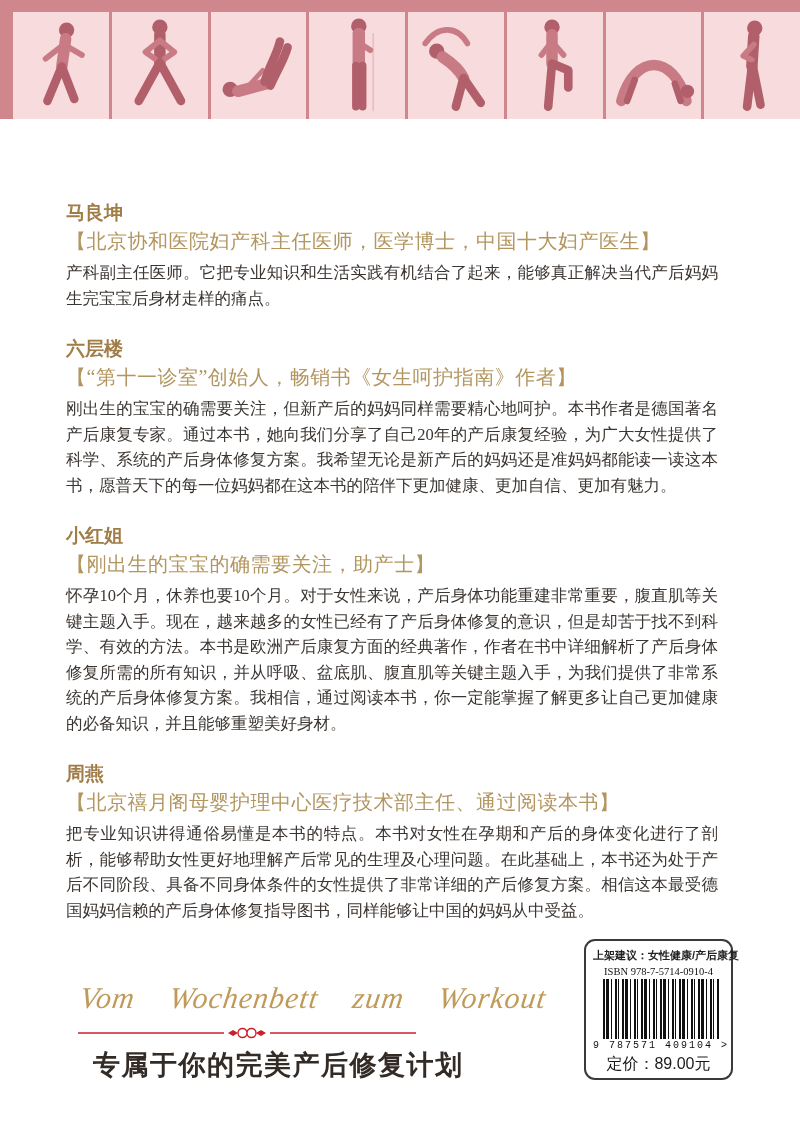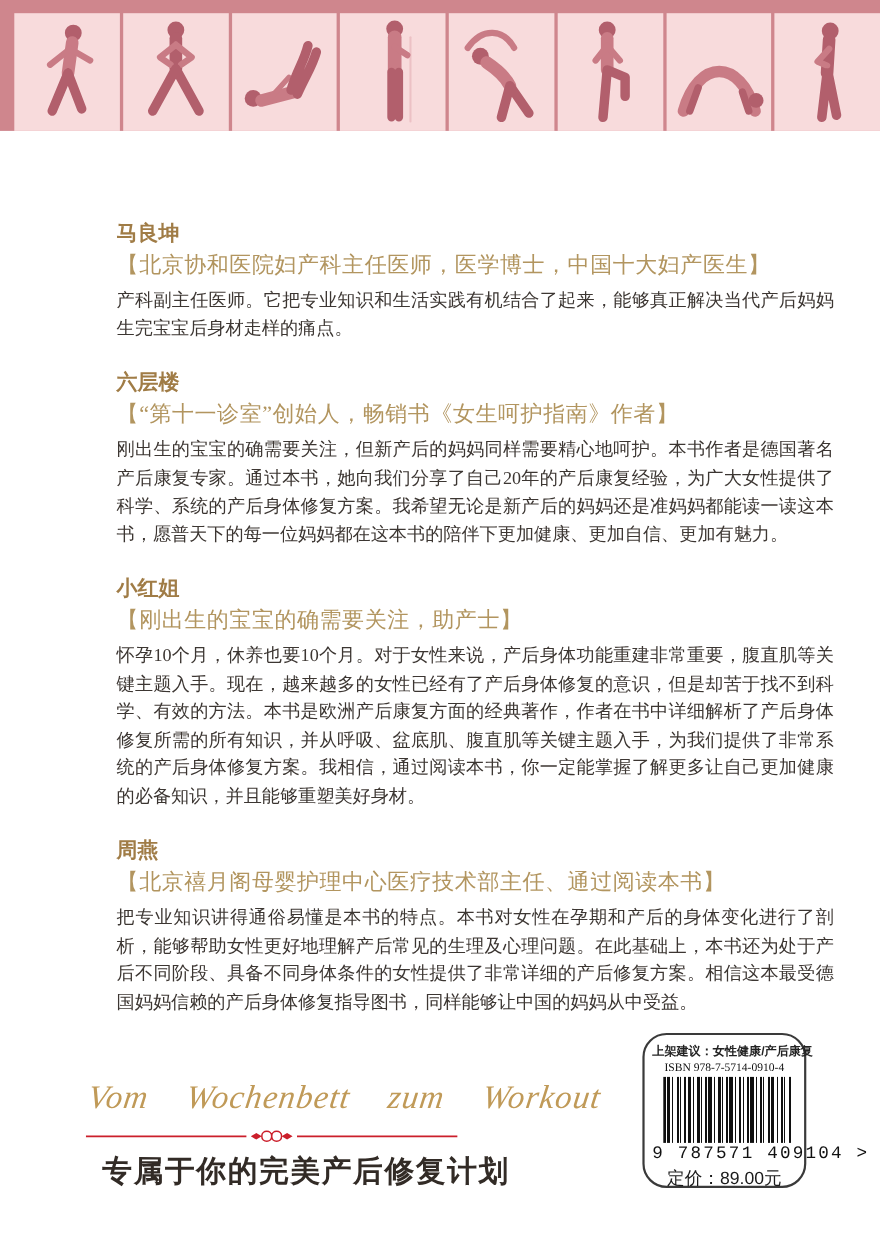--- a/index.html
+++ b/index.html
@@ -19,21 +19,21 @@
   .tile {
     flex:1; background:#f8dbdc; overflow:hidden; position:relative;
   }
   .tile svg { position:absolute; bottom:0; left:0; width:100%; height:100%; }
   .fig  { stroke:#c97b85; fill:none; stroke-linecap:round; stroke-linejoin:round; }
   .figD { stroke:#b25f6c; fill:none; stroke-linecap:round; stroke-linejoin:round; }
   .head { fill:#b25f6c; stroke:none; }
   .figL { stroke:#ecc1c5; fill:none; stroke-linecap:round; }
 
   
-  .content { width:730px; padding-left:106px; padding-top:82px; }
+  .content { width:730px; padding-left:66px; padding-top:82px; }
   .endorsement { width:652px; margin-bottom:26px; }
   .endorser-name {
     font-family:"Liberation Sans","DejaVu Sans",sans-serif;
     font-size:19px; font-weight:bold; color:#a07c46;
     margin:0 0 8px 0; line-height:23px;
   }
   .endorser-cred {
     font-size:20px; color:#b2955f; margin:0 0 9px 0; line-height:19px;
     letter-spacing:0.5px;
   }
@@ -52,39 +52,39 @@
   }
   .divider { width:338px; height:16px; margin:10px 0 8px 0; display:block; }
   .chinese-tagline {
     font-size:27px; font-weight:bold; color:#322b26;
     letter-spacing:1.5px; line-height:32px; white-space:nowrap;margin-left:15px;
   }
 
   
   .barcode-box {
     position:absolute; left:584px; top:939px; width:149px; height:141px;
-    background:#fff; border:2px solid #3a3a3a; border-radius:22px;
+    background:#fff; border:2px solid #3a3a3a; border-radius:11px;
     padding:7px 7px 6px 7px; text-align:center;
     font-family:"Liberation Sans","DejaVu Sans",sans-serif;
   }
   .shelf-advice { font-size:11px; font-weight:bold; color:#222; white-space:nowrap; letter-spacing:0; }
   .isbn-line { font-family:Liberation Serif, serif; font-size:10.5px; color:#111; margin-top:3px; letter-spacing:0; white-space:nowrap; }
   .bars {
     height:60px; margin:2px 4px 0 10px;
     background:
       repeating-linear-gradient(90deg,
         #101010 0 2px, #ffffff 2px 3px,
         #101010 3px 6px, #ffffff 6px 8px,
         #101010 8px 9px, #ffffff 9px 12px,
         #101010 12px 14px, #ffffff 14px 15px,
         #101010 15px 16px, #ffffff 16px 19px);
   }
   .barcode-digits {
     font-family:"Liberation Mono","DejaVu Sans Mono",monospace;
-    font-size:16px; color:#111; letter-spacing:2px; margin-top:1px; white-space:nowrap;
+    font-size:10px; color:#111; letter-spacing:2px; margin-top:1px; white-space:nowrap;
   }
   .price-line { font-size:16px; color:#1a1a1a; margin-top:3px; white-space:nowrap; }
 </style>
 </head>
 <body>
 
 <div class="banner">
   <div class="tile">
     <svg viewBox="0 0 100 110">
       <circle class="head" cx="56" cy="18" r="8"></circle>

